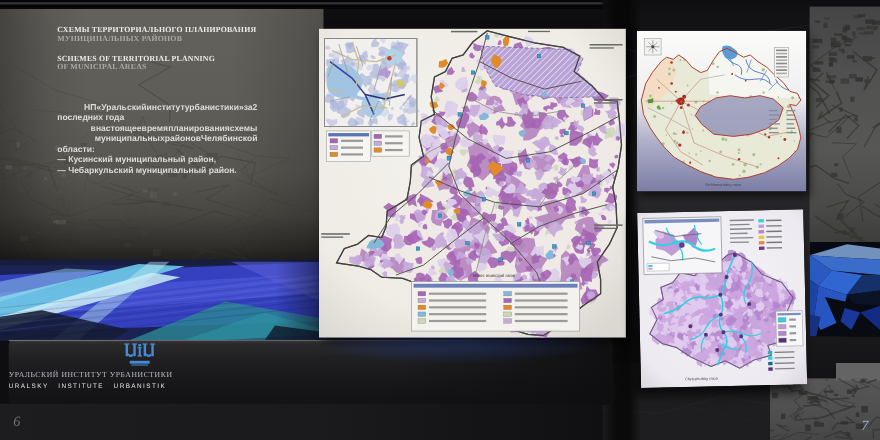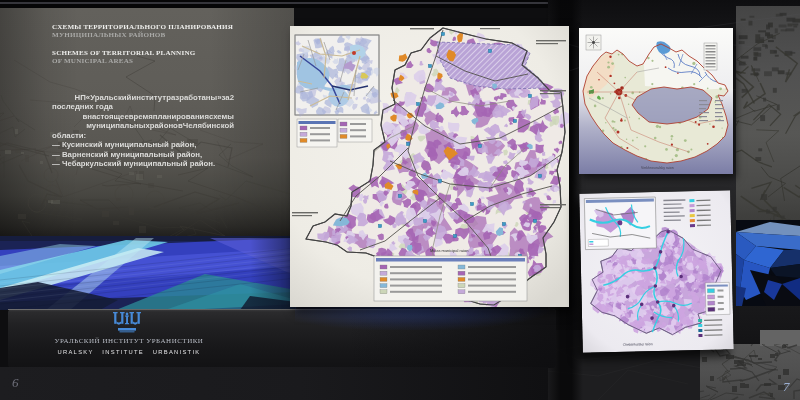--- a/index.html
+++ b/index.html
@@ -27,21 +27,21 @@
 .pnum{font-family:"Liberation Serif",serif;font-style:italic;color:#8194ba;font-size:13px}
 #p6{left:12px;top:375px;color:#6e6f7a}
 #p7{left:783px;top:379px;color:#9aaed2}
 #titles{left:52px;top:23px;font-family:Liberation Serif, serif;font-weight:bold;white-space:nowrap}
 #titles .t1{font-size:7.1px;letter-spacing:0.2px;color:#ededeb;line-height:8.4px}
 #titles .t2{font-size:7.1px;letter-spacing:0.2px;color:#a9a9a7;line-height:8.4px}
 #titles .gap{height:9px}
 #body{left:52px;top:92.5px;width:182px;font-weight:bold;color:#dcdcda;font-size:7.8px}
 .jl{display:flex;justify-content:flex-end;height:9.5px;line-height:9.5px;white-space:nowrap}
 .nl{height:9.5px;line-height:9.5px;white-space:nowrap}
-#logotext{left:8px;top:337px;width:242px;text-align:center}
+#logotext{left:8px;top:337px;width:242px;text-align:left}
 #lt1{font-family:"Liberation Serif",serif;font-size:7px;letter-spacing:0.5px;color:#b9bdc6}
 #lt2{font-size:5.8px;letter-spacing:1.3px;color:#e2e2e4;margin-top:4px}
 </style></head>
 <body>
 <div id="stage">
 <div class="abs" id="graytl"></div>
 <svg class="abs" style="left:0;top:8px" width="294" height="229" viewBox="0 0 294 229">
       <path d="M74,119 L93,100 L101,94 L67,95 L30,92" fill="none" stroke="#3a3833" stroke-width="0.5" opacity="0.4"></path>
       <path d="M21,153 L55,137 L35,143 L81,146 L76,167" fill="none" stroke="#3a3833" stroke-width="0.5" opacity="0.4"></path>
       <path d="M197,136 L170,120 L158,134 L134,137 L152,132" fill="none" stroke="#3a3833" stroke-width="0.8" opacity="0.4"></path>
@@ -341,40 +341,39 @@
   <div class="t2">МУНИЦИПАЛЬНЫХ РАЙОНОВ</div>
   <div class="gap"></div>
   <div class="t1">SCHEMES OF TERRITORIAL PLANNING</div>
   <div class="t2">OF MUNICIPAL AREAS</div>
 </div>
 <div class="abs" id="body">
       <div class="jl">
         <span>НП</span>
         <span>«Уральский</span>
         <span>институт</span>
-        <span>разработаны»</span>
+        <span>урбанистики»</span>
         <span>за</span>
         <span>2</span>
       </div>
       <div class="nl">последних года</div>
       <div class="jl">
         <span>в</span>
         <span>настоящее</span>
         <span>время</span>
         <span>планирования</span>
         <span>схемы</span>
       </div>
       <div class="jl">
         <span>муниципальных</span>
         <span>районов</span>
         <span>Челябинской</span>
       </div>
       <div class="nl">области:</div>
       <div class="nl">— Кусинский муниципальный район,</div>
-      <div class="nl">— Варненский муниципальный район,</div>
       <div class="nl">— Чебаркульский муниципальный район.</div>
     </div>
 
 <svg style="position:absolute;left:290px;top:26px;box-shadow:4px 5px 9px rgba(0,0,0,0.65)" width="279" height="281" viewBox="0 0 279 281">
 <defs>
 <pattern id="hat" width="4" height="4" patternUnits="userSpaceOnUse" patternTransform="rotate(45)">
   <rect width="4" height="4" fill="#b9a3d6"></rect>
           <line x1="0" y1="0" x2="0" y2="4" stroke="#e8e0f2" stroke-width="1.4"></line>
 </pattern>
 <radialGradient id="sheet" cx="45%" cy="40%" r="75%">

